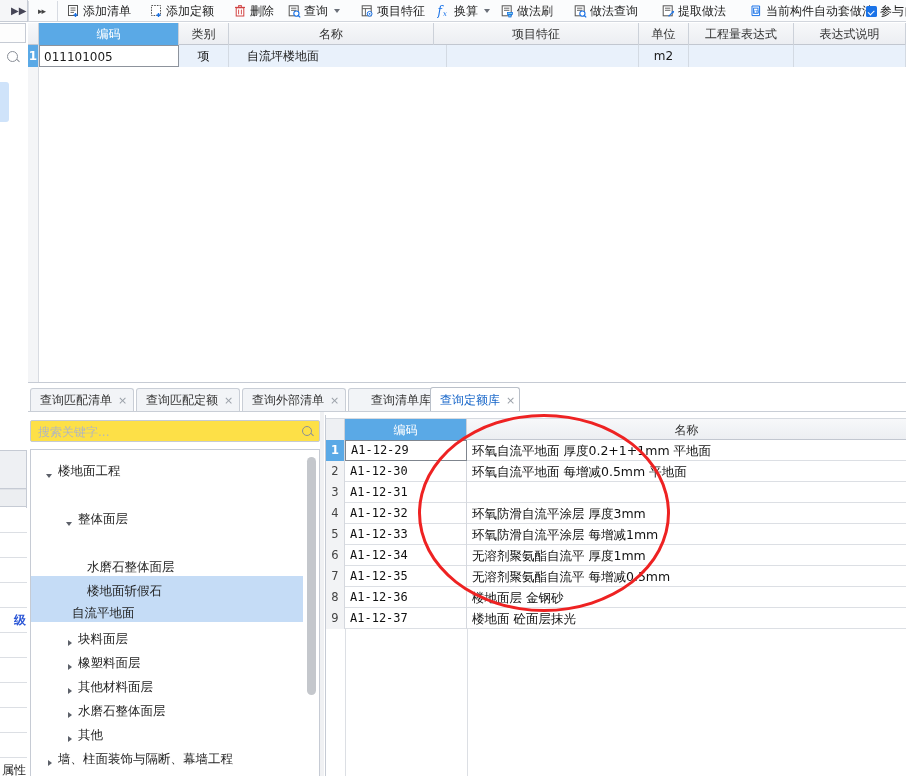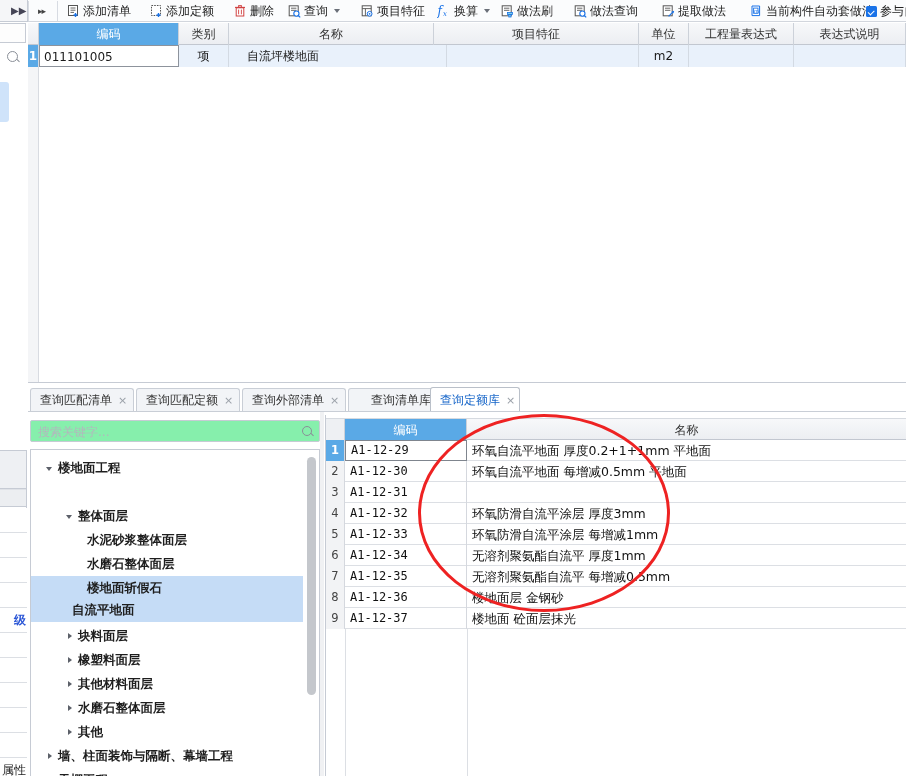--- a/index.html
+++ b/index.html
@@ -80,34 +80,34 @@
   .tab { position: absolute; top: 2px; height: 23px; background: #f2f4f7;
       border: 1px solid #c9ced6; border-bottom: none; border-radius: 3px 3px 0 0;
       display: flex; align-items: center; padding: 0 5px 0 9px; gap: 6px;
       font-size: 12px; color: #333; white-space: nowrap; }
   .tab.active { background: #ffffff; color: #1464c8; height: 25px; top: 1px; border-color:#bac0c9;}
   .tab .x { color: #9aa0a8; font-size: 11px; line-height: 11px; }
   .tabline { position:absolute; left:28px; top:411px; width:878px; height:1px; background:#c9ced6; }
 
   
   .lsearch { position: absolute; left: 30px; top: 420px; width: 290px; height: 22px;
-      background: #86efac; border: 1px solid #c6cbd4; border-radius: 2px; }
+      background: #fde047; border: 1px solid #c6cbd4; border-radius: 2px; }
   .lsearch input { position: absolute; left: 5px; top: 2px; width: 255px; height: 17px;
       border: none; outline: none; font-size: 12px; color: #333;
       font-family: "DejaVu Sans", "Liberation Sans", sans-serif; background: transparent; }
   .lsearch input::placeholder { color: #b3b7bd; }
   .lsearch .mg { position: absolute; right: 7px; top: 5px; width: 10px; height: 10px;
       border: 1.3px solid #8a8f98; border-radius: 50%; }
   .lsearch .mg:after { content:""; position:absolute; left:7px; top:7px; width:4px; height:1.3px;
       background:#8a8f98; transform: rotate(45deg); }
 
   .tree { position: absolute; left: 30px; top: 449px; width: 290px; height: 327px;
       background: #ffffff; border: 1px solid #c6cbd4; border-bottom: none; overflow: hidden; }
-  .tnode { position: absolute; left: 0; width: 272px; height: 24px; display: flex; align-items: center;
-      font-size: 12.5px; color: #1e1e1e; white-space: nowrap; font-weight: bold; }
+  .tnode { position: absolute; left: 0; width: 272px; height: 24px; display: flex; align-items: flex-end;
+      font-size: 12.5px; color: #1e1e1e; white-space: nowrap; }
   .tnode.sel { background: #c5dcf6; }
   .tarrow { width: 10px; height: 10px; position: relative; flex: 0 0 10px; margin-right: 3px; }
   .tarrow.r:after { content:""; position:absolute; left:3px; top:2px; width:0; height:0;
       border-top:3.4px solid transparent; border-bottom:3.4px solid transparent; border-left:4.6px solid #5c6069; }
   .tarrow.d:after { content:""; position:absolute; left:1px; top:3.5px; width:0; height:0;
       border-left:3.6px solid transparent; border-right:3.6px solid transparent; border-top:4.6px solid #5c6069; }
   .tree-sb-track { position: absolute; right: 3px; top: 6px; width: 9px; height: 312px; background: #ffffff; }
   .tree-sb-thumb { position: absolute; right: 3px; top: 7px; width: 9px; height: 238px;
       background: #c4c7cc; border-radius: 5px; }
   .tree-vdiv { position:absolute; left:320px; top:412px; width:4px; height:364px; background:#f0f1f3; }
@@ -394,23 +394,20 @@
 
   <div class="tree">
     <div class="tnode" style="top:6px;   padding-left:14px;">
       <span class="tarrow d"></span>
       <span>楼地面工程</span>
     </div>
     <div class="tnode" style="top:54px;  padding-left:34px;">
       <span class="tarrow d"></span>
       <span>整体面层</span>
     </div>
-    <div class="tnode" style="top:78px;  padding-left:56px;">
-      <span>水泥砂浆整体面层</span>
-    </div>
     <div class="tnode" style="top:102px; padding-left:56px;">
       <span>水磨石整体面层</span>
     </div>
     <div class="tnode sel" style="top:126px; padding-left:56px;">
       <span>楼地面斩假石</span>
     </div>
     <div class="tnode sel" style="top:148px; padding-left:41px;">
       <span>自流平地面</span>
     </div>
     <div class="tnode" style="top:174px; padding-left:34px;">

